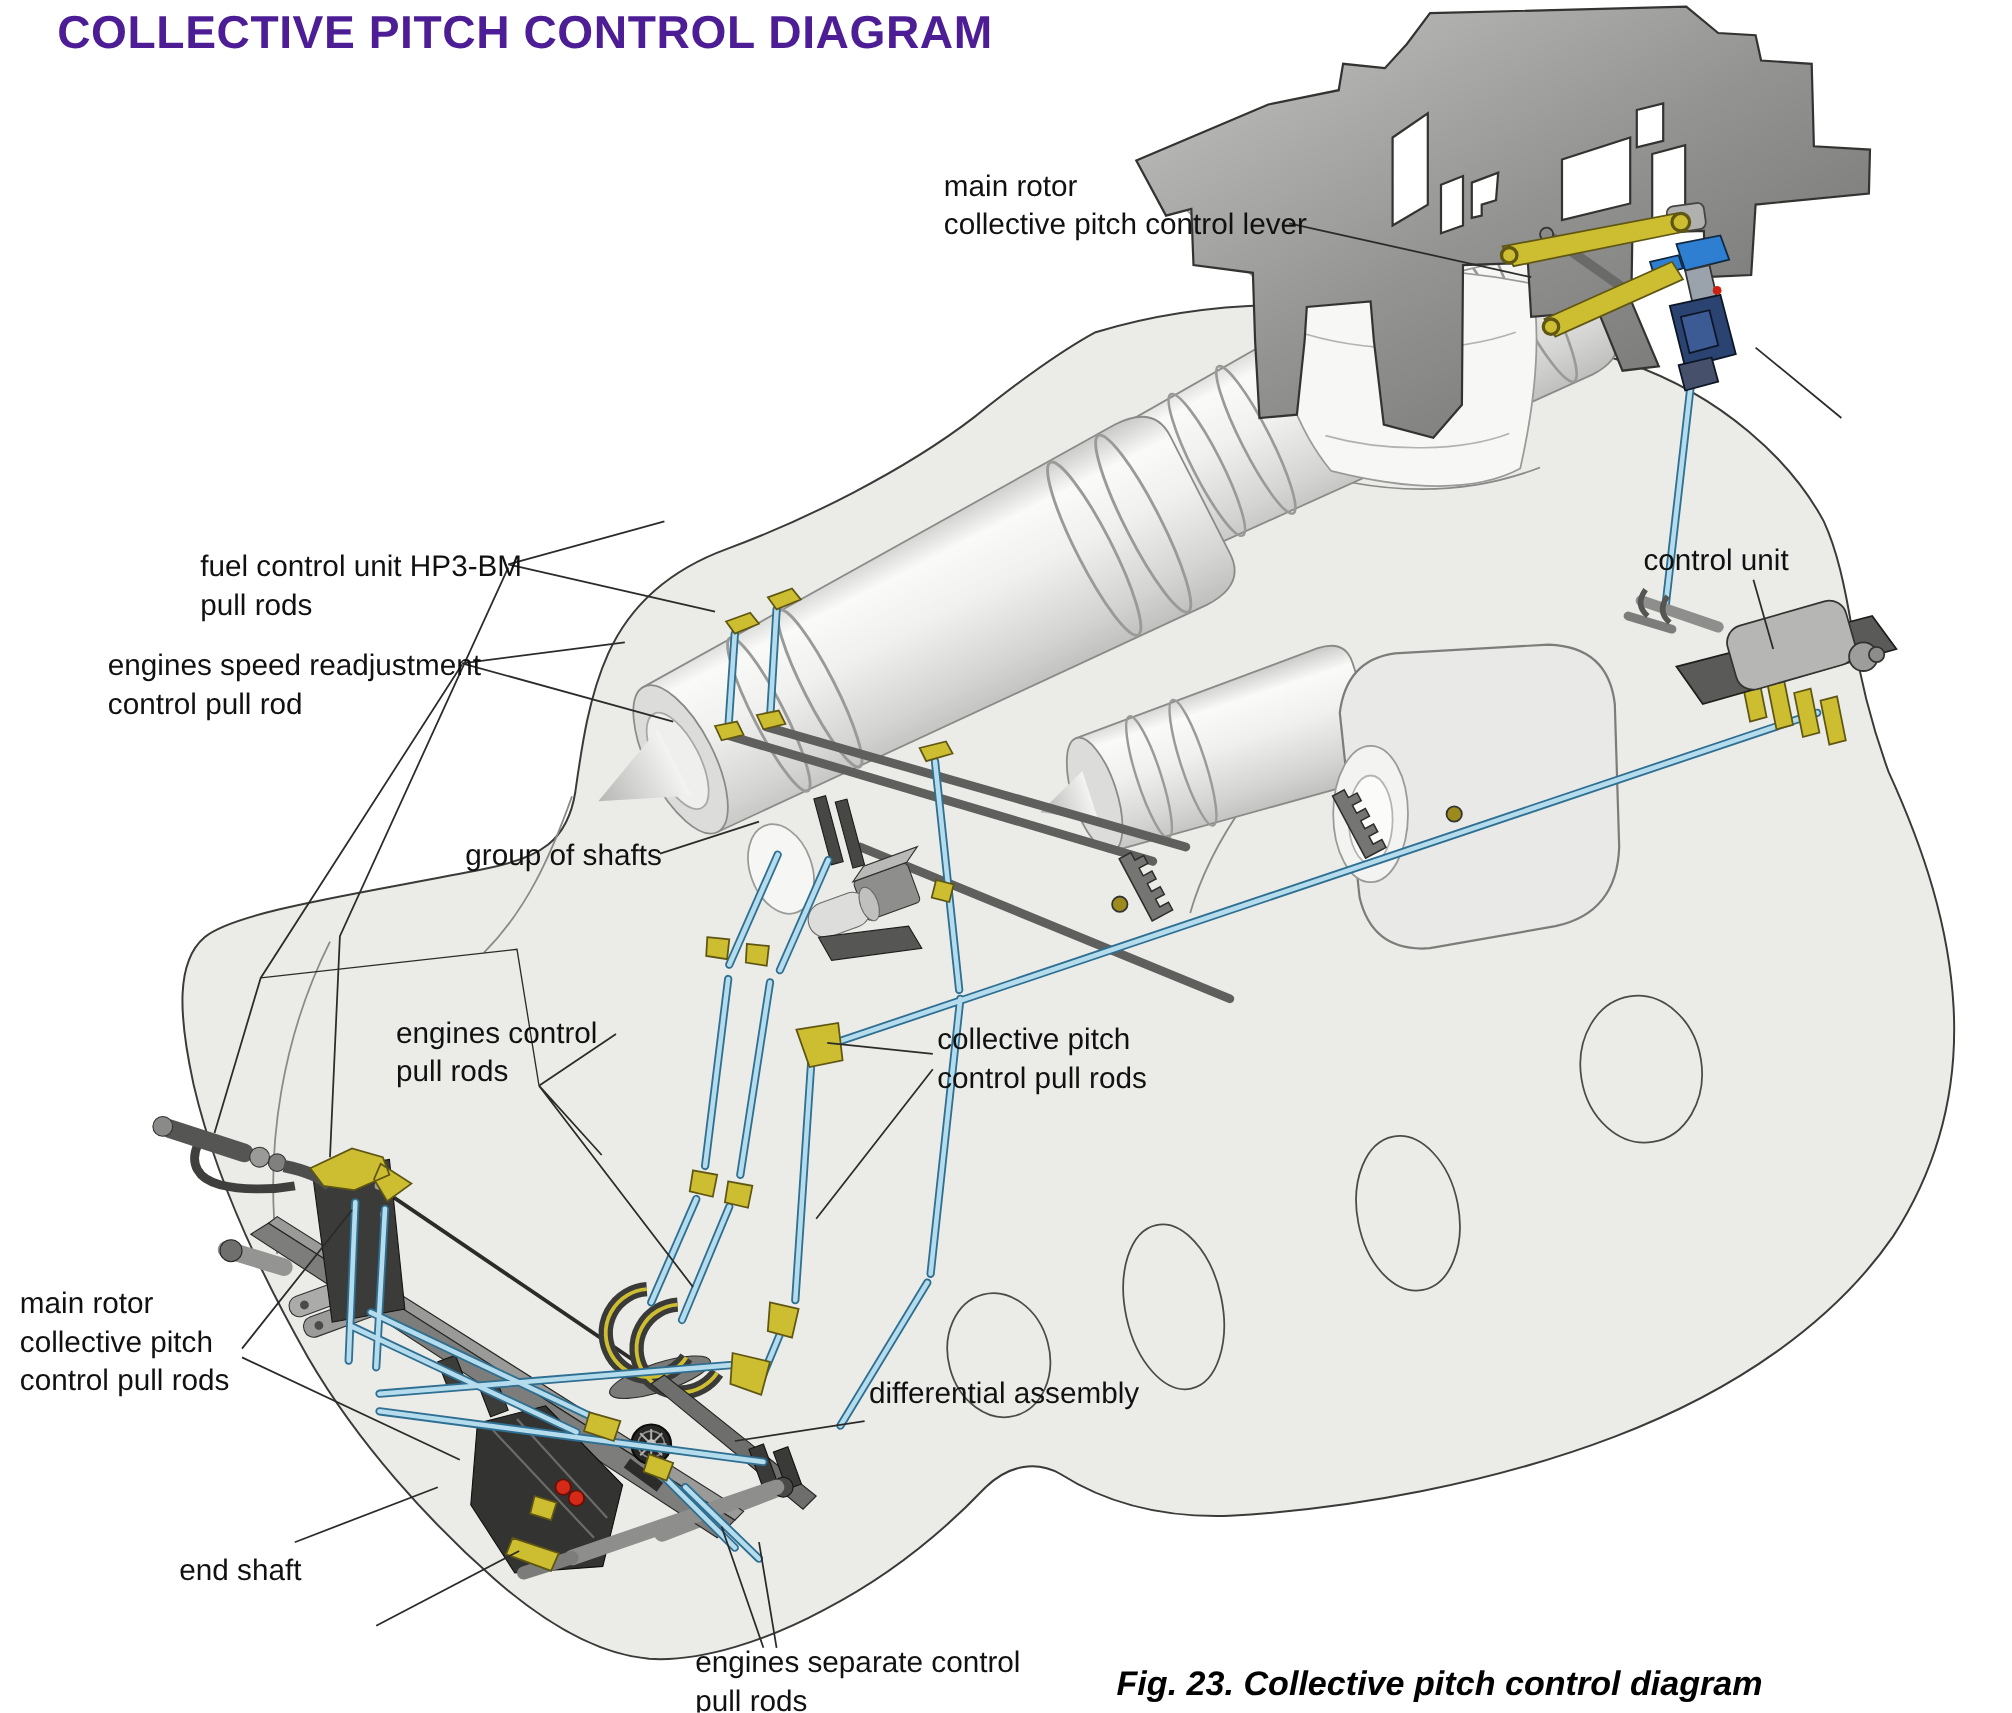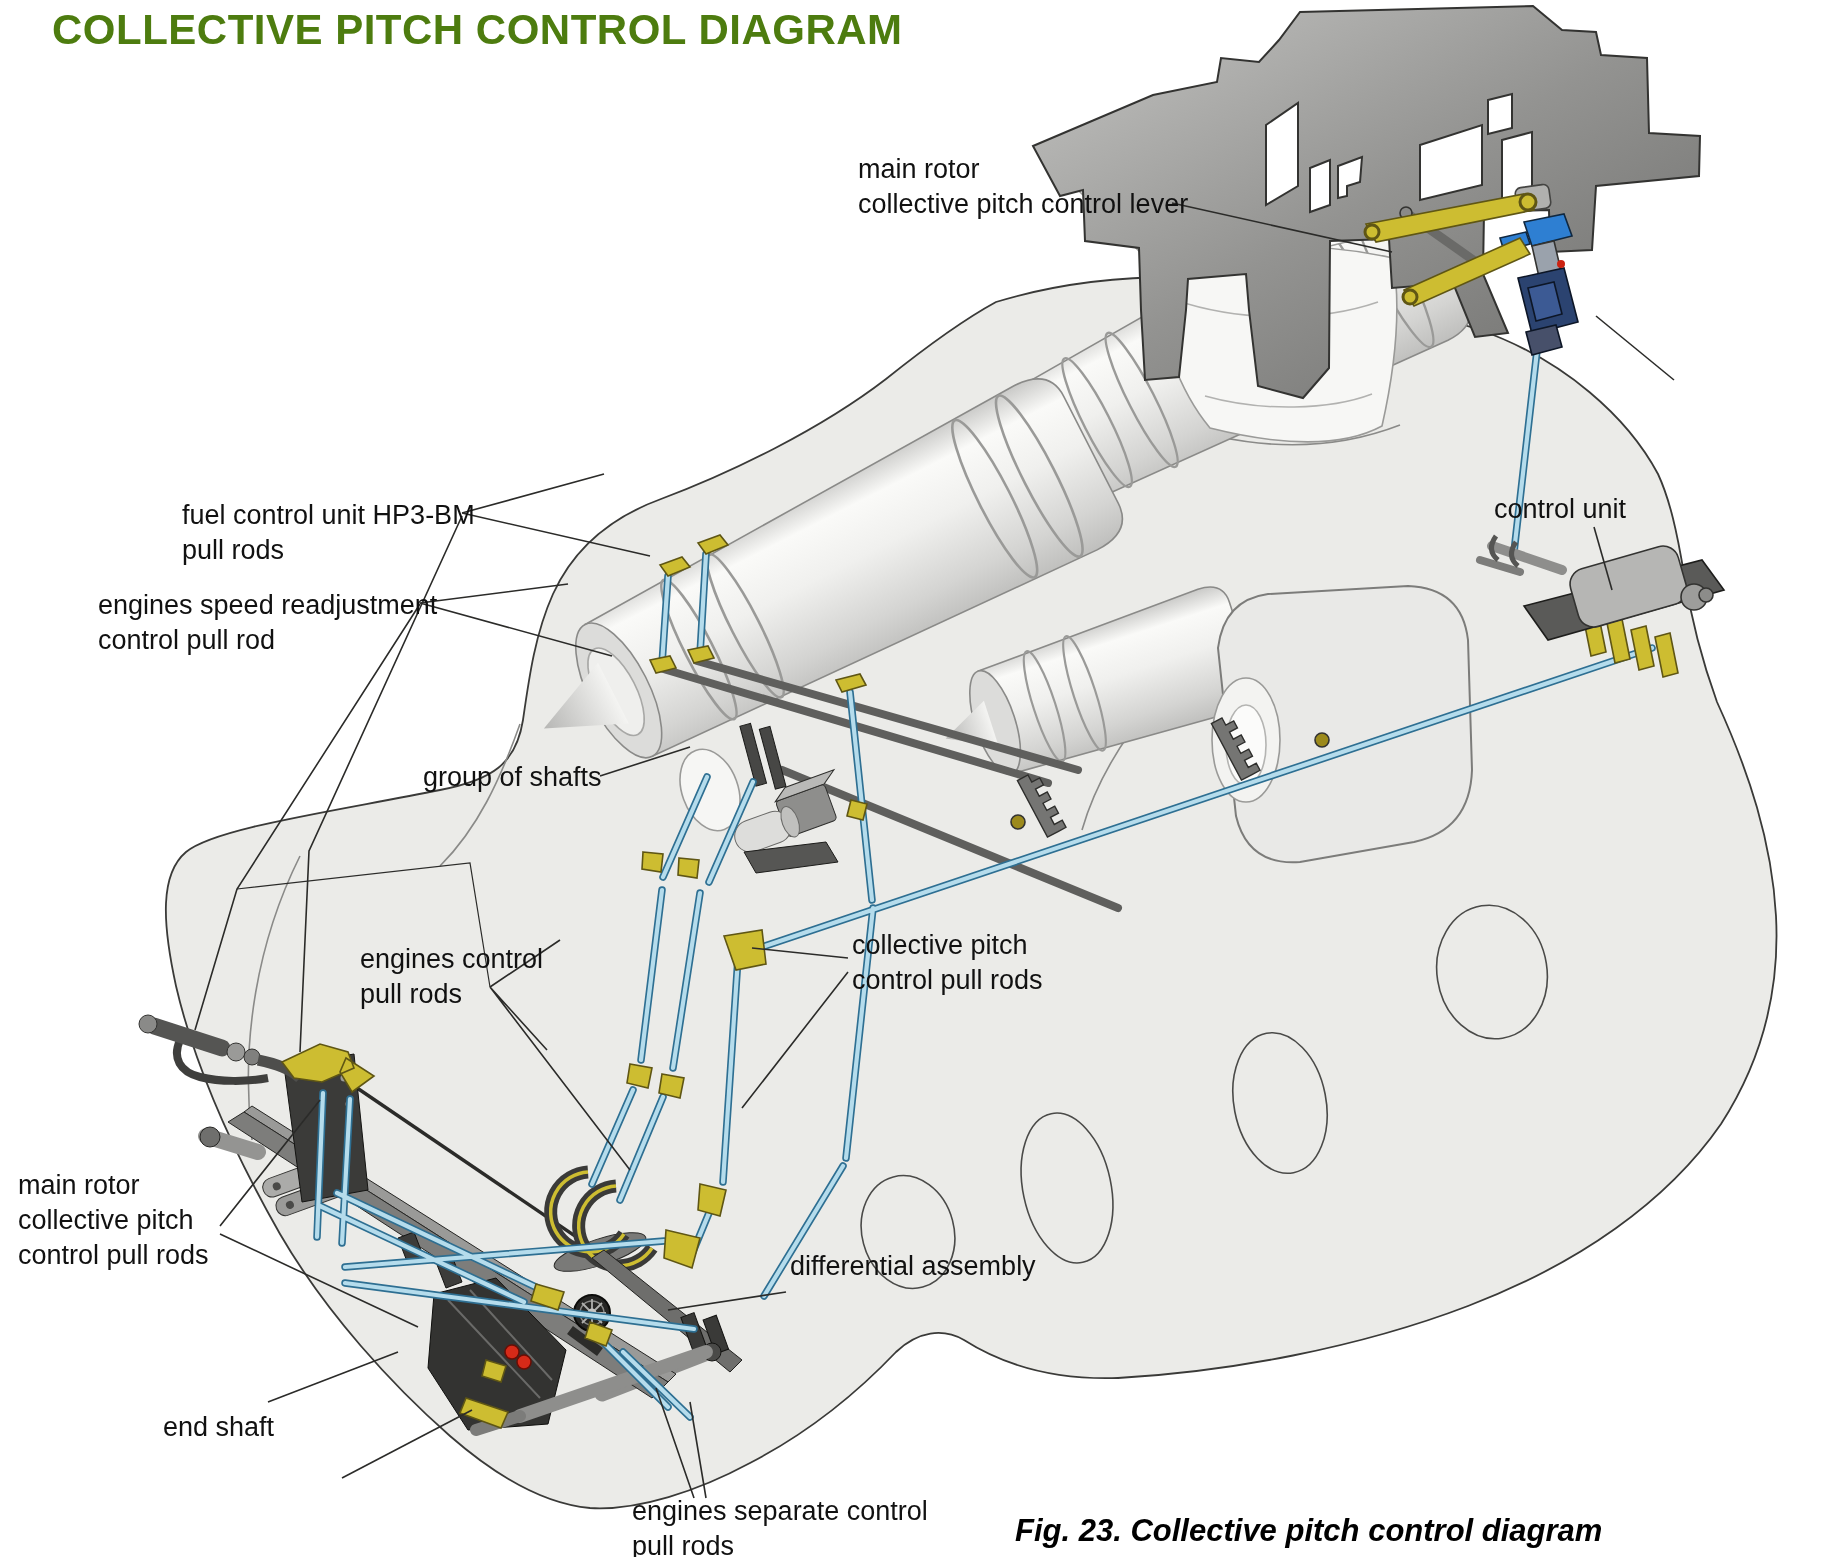--- a/index.html
+++ b/index.html
@@ -1,21 +1,21 @@
 <!DOCTYPE html>
 <html><head>
 <meta charset="utf-8">
 <style>
   html,body{margin:0;padding:0;background:#ffffff;}
   .stage{position:relative;width:1829px;height:1557px;background:#fff;overflow:hidden;
          font-family:"Liberation Sans",sans-serif;}
   .art{position:absolute;left:0;top:0;width:1829px;height:1557px;}
   .lbl{position:absolute;font-size:27px;line-height:35px;color:#111;white-space:pre-line;}
   .title{position:absolute;left:52px;top:6px;font-size:42px;font-weight:bold;
-         letter-spacing:.5px;color:#4d7c0f;}
+         letter-spacing:.5px;color:#4c1d95;}
   .caption{position:absolute;left:1015px;top:1489px;font-size:31px;font-weight:bold;
            font-style:italic;color:#000;margin-top:24px;}
 </style>
 </head>
 <body>
 
 <div class="stage">
 
 <svg class="art" viewBox="0 0 1829 1557">
   <defs>
@@ -279,21 +279,21 @@
 <div class="title">COLLECTIVE PITCH CONTROL DIAGRAM</div>
 
 <div class="lbl" style="left:858px;top:152px">main rotor
 collective pitch control lever</div>
 <div class="lbl" style="left:1494px;top:492px">control unit</div>
 <div class="lbl" style="left:182px;top:498px">fuel control unit НР3-ВМ
 pull rods</div>
 <div class="lbl" style="left:98px;top:588px">engines speed readjustment
 control pull rod</div>
 <div class="lbl" style="left:423px;top:760px">group of shafts</div>
-<div class="lbl" style="left:360px;top:942px">engines control
+<div class="lbl" style="left:360px;top:922px">engines control
 pull rods</div>
 <div class="lbl" style="left:852px;top:928px">collective pitch
 control pull rods</div>
 <div class="lbl" style="left:18px;top:1168px">main rotor
 collective pitch
 control pull rods</div>
 <div class="lbl" style="left:790px;top:1249px">differential assembly</div>
 <div class="lbl" style="left:163px;top:1410px">end shaft</div>
 <div class="lbl" style="left:632px;top:1494px">engines separate control
 pull rods</div>

